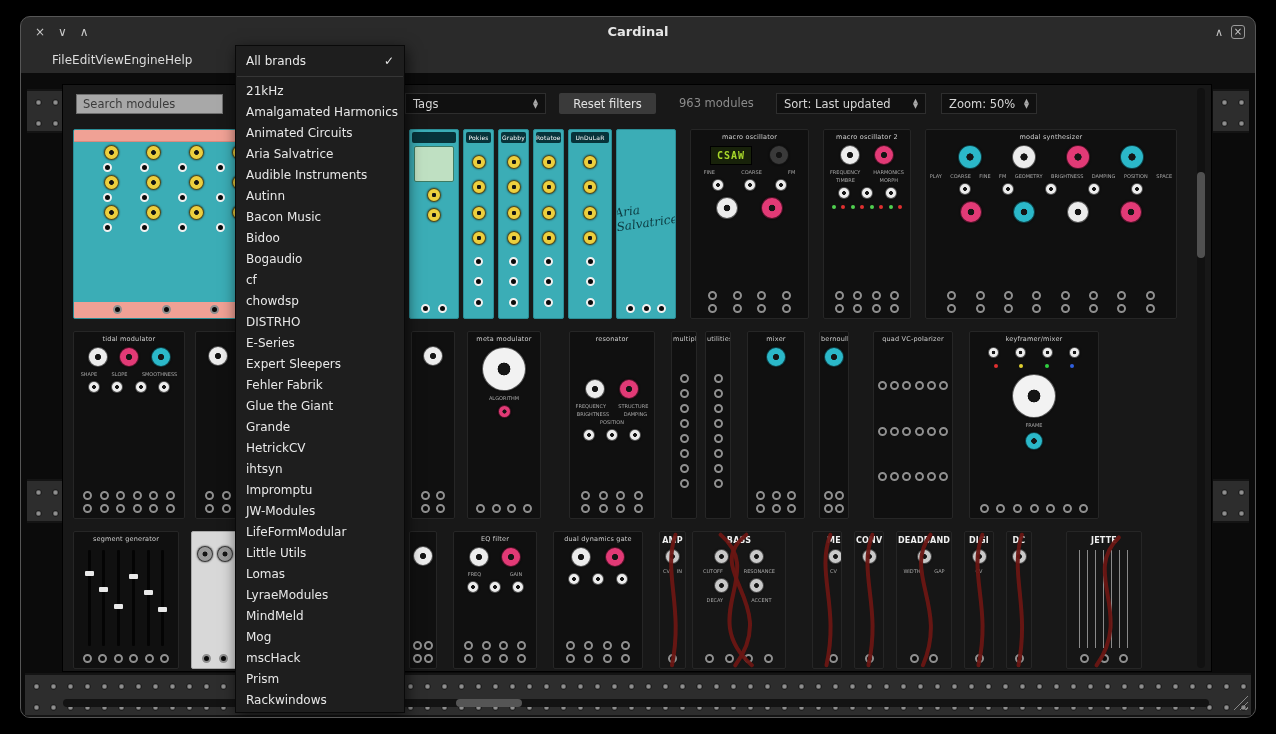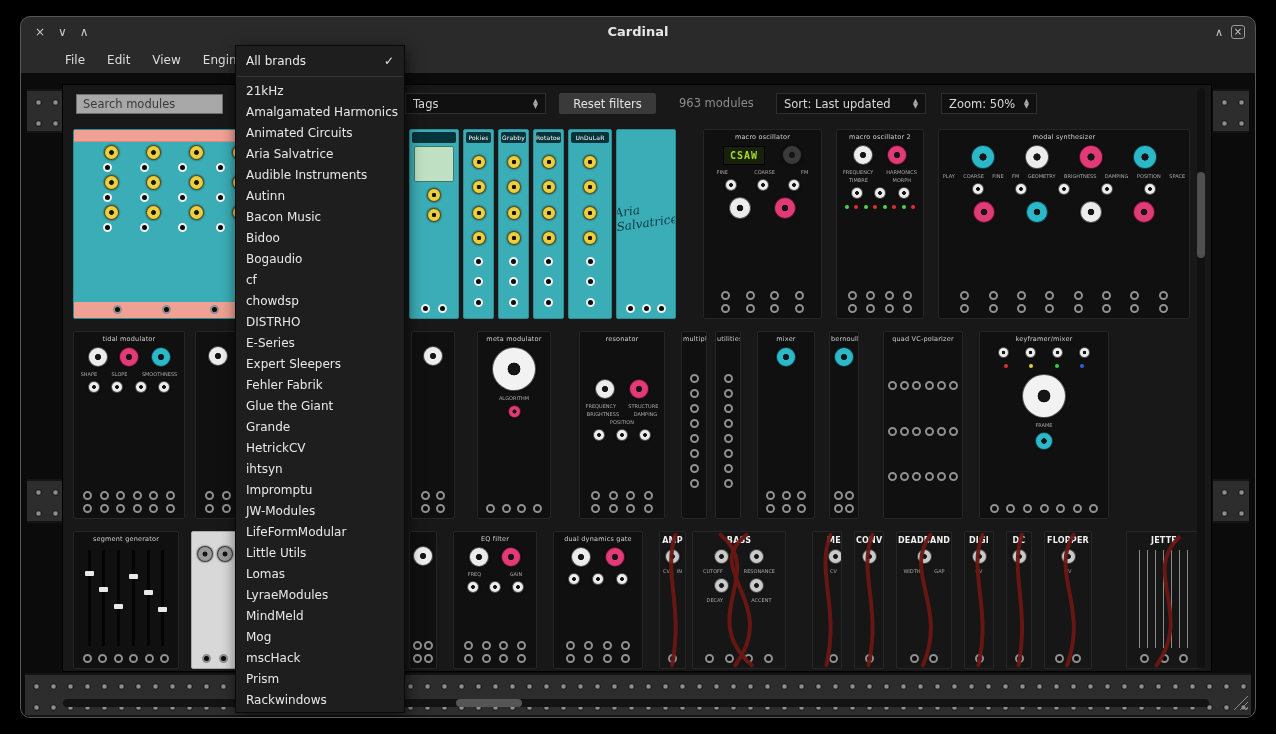--- a/index.html
+++ b/index.html
@@ -3,21 +3,21 @@
 <meta charset="utf-8">
 <style>
 *{margin:0;padding:0;box-sizing:border-box}
 html,body{width:1276px;height:734px;background:#000;font-family:"DejaVu Sans",sans-serif;overflow:hidden;position:relative}
 .window{position:absolute;left:20px;top:16px;width:1236px;height:702px;background:#2a2a2a;border:1px solid #565656;border-radius:10px;overflow:hidden}
 .titlebar{position:relative;height:30px;color:#e6e6e6}
 .win-title{position:absolute;left:0;right:0;top:0;height:30px;line-height:30px;text-align:center;font-weight:bold;font-size:13px}
 .wc-left{position:absolute;left:14px;top:0;height:30px;display:flex;align-items:center;gap:13px;color:#c9c9c9;font-size:12px;z-index:2}
 .wc-right{position:absolute;right:10px;top:0;height:30px;display:flex;align-items:center;gap:8px;color:#c9c9c9;font-size:11px;z-index:2}
 .boxed{border:1px solid #9a9a9a;border-radius:3px;width:14px;height:14px;line-height:12px;text-align:center;font-size:10px}
-.menubar{position:absolute;left:0;top:30px;right:0;height:26px;display:flex;align-items:center;padding-left:44px;gap:22px;color:#dcdcdc;font-size:12px;z-index:1}
+.menubar{position:absolute;left:0;top:30px;right:0;height:26px;display:flex;align-items:center;padding-left:31px;color:#dcdcdc;font-size:12px;z-index:1}
 .stats{position:absolute;right:16px;top:30px;height:26px;display:flex;align-items:center;gap:14px;color:#999;font-size:12px;z-index:1}
 .rack{position:absolute;left:0;top:56px;right:0;bottom:0;background:#0b0b0b}
 .rail{position:absolute;height:44px;background-color:#2d2d2d;border-top:2px solid #141414;border-bottom:2px solid #141414;
  background-image:radial-gradient(circle,#909090 1.3px,#565656 2.2px,#1e1e1e 3px,rgba(0,0,0,0) 3.8px);
  background-size:17px 21px;background-position:3px 1px}
 .rail-l1{left:6px;top:72px;width:36px}.rail-r1{right:6px;top:72px;width:36px}
 .rail-l2{left:6px;top:462px;width:36px}.rail-r2{right:6px;top:462px;width:36px}
 .rail-b{left:4px;right:4px;top:656px}
 .browser{position:absolute;left:42px;top:68px;width:1148px;height:586px;background:#181818;z-index:2;box-shadow:0 0 0 1px #000}
 .search{position:absolute;left:13px;top:9px;width:147px;height:20px;background:#a8a8a8;border:1px solid #6e6e6e;color:#2c2c2c;font-size:11.5px;padding:0 6px;font-family:"DejaVu Sans",sans-serif}
@@ -272,21 +272,21 @@
             <div class="sig">Aria Salvatrice</div>
             <div class="m-jacks">
               <div class="m-jrow">
                 <span class="jack aria"></span>
                 <span class="jack aria"></span>
                 <span class="jack aria"></span>
               </div>
             </div>
           </div>
         </div>
-        <div class="module style-lcd" style="width: 119px; margin-left: 23px;">
+        <div class="module style-lcd" style="width: 119px; margin-left: 10px;">
           <div class="m-title">macro oscillator</div>
           <div class="m-body">
             <div class="m-row">
               <div class="lcd">CSAW</div>
               <span class="knob" style="height: 20px; width: 20px; background: radial-gradient(circle, rgb(21, 21, 21) 0px, rgb(21, 21, 21) 2.8px, rgb(58, 58, 58) 3.3px);"></span>
             </div>
             <div class="m-labels">
               <span>FINE</span>
               <span>COARSE</span>
               <span>FM</span>
@@ -527,21 +527,21 @@
                 <span class="jack"></span>
                 <span class="jack"></span>
               </div>
               <div class="m-jrow">
                 <span class="jack"></span>
                 <span class="jack"></span>
               </div>
             </div>
           </div>
         </div>
-        <div class="module style-bigknob" style="width: 74px; margin-left: 18px;">
+        <div class="module style-bigknob" style="width: 74px; margin-left: 8px;">
           <div class="m-title">meta modulator</div>
           <div class="m-body">
             <div class="m-row">
               <span class="knob" style="height: 44px; width: 44px; background: radial-gradient(circle, rgb(21, 21, 21) 0px, rgb(21, 21, 21) 6.16px, rgb(242, 242, 242) 6.66px);"></span>
             </div>
             <div class="m-labels">
               <span>ALGORITHM</span>
             </div>
             <div class="m-row">
               <span class="knob" style="height: 13px; width: 13px; background: radial-gradient(circle, rgb(21, 21, 21) 0px, rgb(21, 21, 21) 1.82px, rgb(226, 58, 118) 2.32px);"></span>
@@ -1020,40 +1020,20 @@
           </svg>
         </div>
         <div class="module style-autinn" style="width: 26px; margin-left: 8px;">
           <div class="m-title">DC</div>
           <div class="m-body">
             <div class="m-row">
               <span class="knob" style="height: 15px; width: 15px; background: radial-gradient(circle, rgb(21, 21, 21) 0px, rgb(21, 21, 21) 2.1px, rgb(201, 201, 201) 2.6px);"></span>
             </div>
             <div class="m-jacks">
               <div class="m-jrow">
-                <span class="jack"></span>
-              </div>
-            </div>
-          </div>
-          <svg class="cable" viewBox="0 0 100 100" preserveAspectRatio="none">
-            <path d="M62 2 C 10 30, 95 55, 48 98"></path>
-          </svg>
-        </div>
-        <div class="module style-autinn" style="width: 48px; margin-left: 8px;">
-          <div class="m-title">FLOPPER</div>
-          <div class="m-body">
-            <div class="m-row">
-              <span class="knob" style="height: 15px; width: 15px; background: radial-gradient(circle, rgb(21, 21, 21) 0px, rgb(21, 21, 21) 2.1px, rgb(201, 201, 201) 2.6px);"></span>
-            </div>
-            <div class="m-labels">
-              <span>CV</span>
-            </div>
-            <div class="m-jacks">
-              <div class="m-jrow">
-                <span class="jack"></span>
                 <span class="jack"></span>
               </div>
             </div>
           </div>
           <svg class="cable" viewBox="0 0 100 100" preserveAspectRatio="none">
             <path d="M62 2 C 10 30, 95 55, 48 98"></path>
           </svg>
         </div>
         <div class="module style-jette" style="width: 76px; margin-left: 30px;">
           <div class="m-title">JETTE</div>

